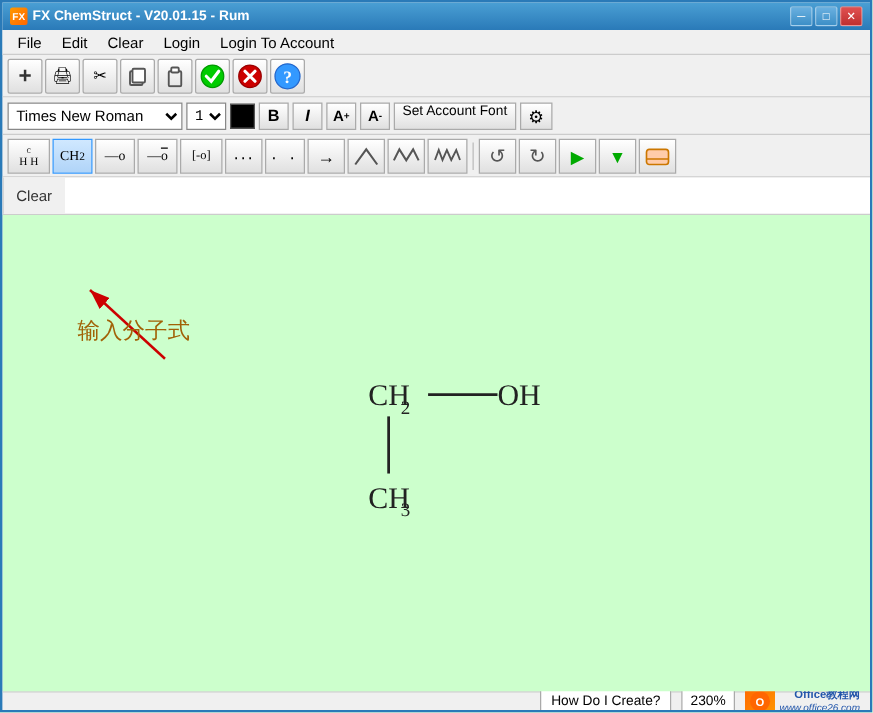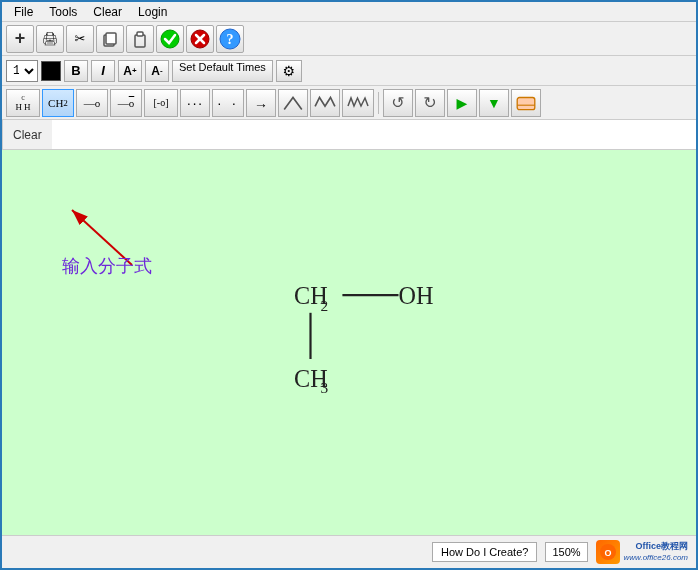--- a/index.html
+++ b/index.html
@@ -248,38 +248,37 @@
     #chem-canvas {
       width: 100%;
       height: 100%;
       position: absolute;
       top: 0;
       left: 0;
     }
     
     .annotation-text {
       position: absolute;
-      color: #6d28d9;
+      color: #a16207;
       font-size: 18px;
       font-family: 'SimSun', serif;
       left: 60px;
       top: 80px;
       pointer-events: none;
-      margin-top: 24px;
     }
     .annotation-arrow {
       position: absolute;
       left: 50px;
       top: 40px;
       pointer-events: none;
     }
     
     #status-bar {
       background: #f0f0f0;
-      height: 33px;
+      height: 15px;
       border-top: 1px solid #ccc;
       display: flex;
       align-items: center;
       justify-content: flex-end;
       padding: 0 8px;
       gap: 8px;
     }
     #how-do-i {
       border: 1px solid #aaa;
       background: white;
@@ -340,26 +339,40 @@
       height: 22px;
       background: #bbb;
       margin: 0 2px;
     }
   </style>
 </head>
 <body>
 
 <div id="app-window">
 
+  <div id="title-bar">
+    <div id="title-bar-left">
+      <div id="title-bar-icon">
+        <span>FX</span>
+      </div>
+      <span>FX ChemStruct - V20.01.15 - Rum</span>
+    </div>
+    <div id="title-bar-controls">
+      <div class="title-btn">─</div>
+      <div class="title-btn">□</div>
+      <div class="title-btn close">✕</div>
+    </div>
+  </div>
 
   <div id="menu-bar">
     <span class="menu-item">File</span>
-    <span class="menu-item">Tools</span>
+    <span class="menu-item">Edit</span>
     <span class="menu-item">Clear</span>
     <span class="menu-item">Login</span>
+    <span class="menu-item">Login To Account</span>
   </div>
 
   <div id="main-content">
 
     <div id="toolbar1">
       <div class="tb-btn" style="font-size:18px;font-weight:bold;color:#333;">+</div>
       <div class="tb-btn" style="font-size:13px;">🖨</div>
       <div class="tb-btn" style="font-size:13px;">✂</div>
       <div class="tb-btn" style="font-size:11px;">
         <svg width="16" height="16" viewBox="0 0 16 16">
@@ -388,29 +401,32 @@
       </div>
       <div class="tb-btn blue">
         <svg width="22" height="22" viewBox="0 0 22 22">
             <circle cx="11" cy="11" r="10" fill="#3399ff" stroke="#2266cc" stroke-width="1"></circle>
             <text x="11" y="16" text-anchor="middle" fill="white" font-size="14" font-weight="bold" font-family="serif">?</text>
           </svg>
       </div>
     </div>
 
     <div id="toolbar2">
+      <select id="font-select">
+        <option>Times New Roman</option>
+      </select>
       <select id="font-size-select">
         <option>12</option>
       </select>
       <div class="color-box"></div>
       <div class="font-btn" style="font-weight:bold;">B</div>
       <div class="font-btn italic">I</div>
       <div class="font-btn" style="font-size:12px;">A<sup style="font-size:8px;">+</sup></div>
       <div class="font-btn" style="font-size:12px;">A<sub style="font-size:8px;">-</sub></div>
-      <div class="font-size-set-btn">Set Default Times</div>
+      <div class="font-size-set-btn">Set Account Font</div>
       <div class="gear-btn">⚙</div>
     </div>
 
     <div id="toolbar3">
 
       <div class="chem-btn" style="font-size:9px; line-height:1.1; font-family:serif; width:34px;">
         <div style="text-align:center;">
           <span style="font-size:8px; color:#333;">c</span><br>
           <span style="font-size:9px;">H H</span>
         </div>
@@ -493,21 +509,21 @@
 
         <line x1="215" y1="148" x2="215" y2="190" stroke="#222" stroke-width="2"></line>
 
         <text x="200" y="215" font-family="Times New Roman, serif" font-size="22" fill="#222">CH</text>
         <text x="224" y="221" font-family="Times New Roman, serif" font-size="14" fill="#222">3</text>
       </svg>
     </div>
 
     <div id="status-bar">
       <div id="how-do-i">How Do I Create?</div>
-      <div id="zoom-display">150%</div>
+      <div id="zoom-display">230%</div>
       <div id="office-badge">
         <div id="office-icon">
           <svg width="18" height="18" viewBox="0 0 18 18">
             <circle cx="9" cy="9" r="8" fill="#ff6600"></circle>
             <text x="9" y="13" text-anchor="middle" fill="white" font-size="9" font-weight="bold" font-family="Arial">O</text>
           </svg>
         </div>
         <div id="office-text">
           <div style="font-size:9px; color:#2255aa; font-weight:bold;">Office教程网</div>
           <div style="font-size:8px; color:#2255aa;font-style:italic;">www.office26.com</div>

